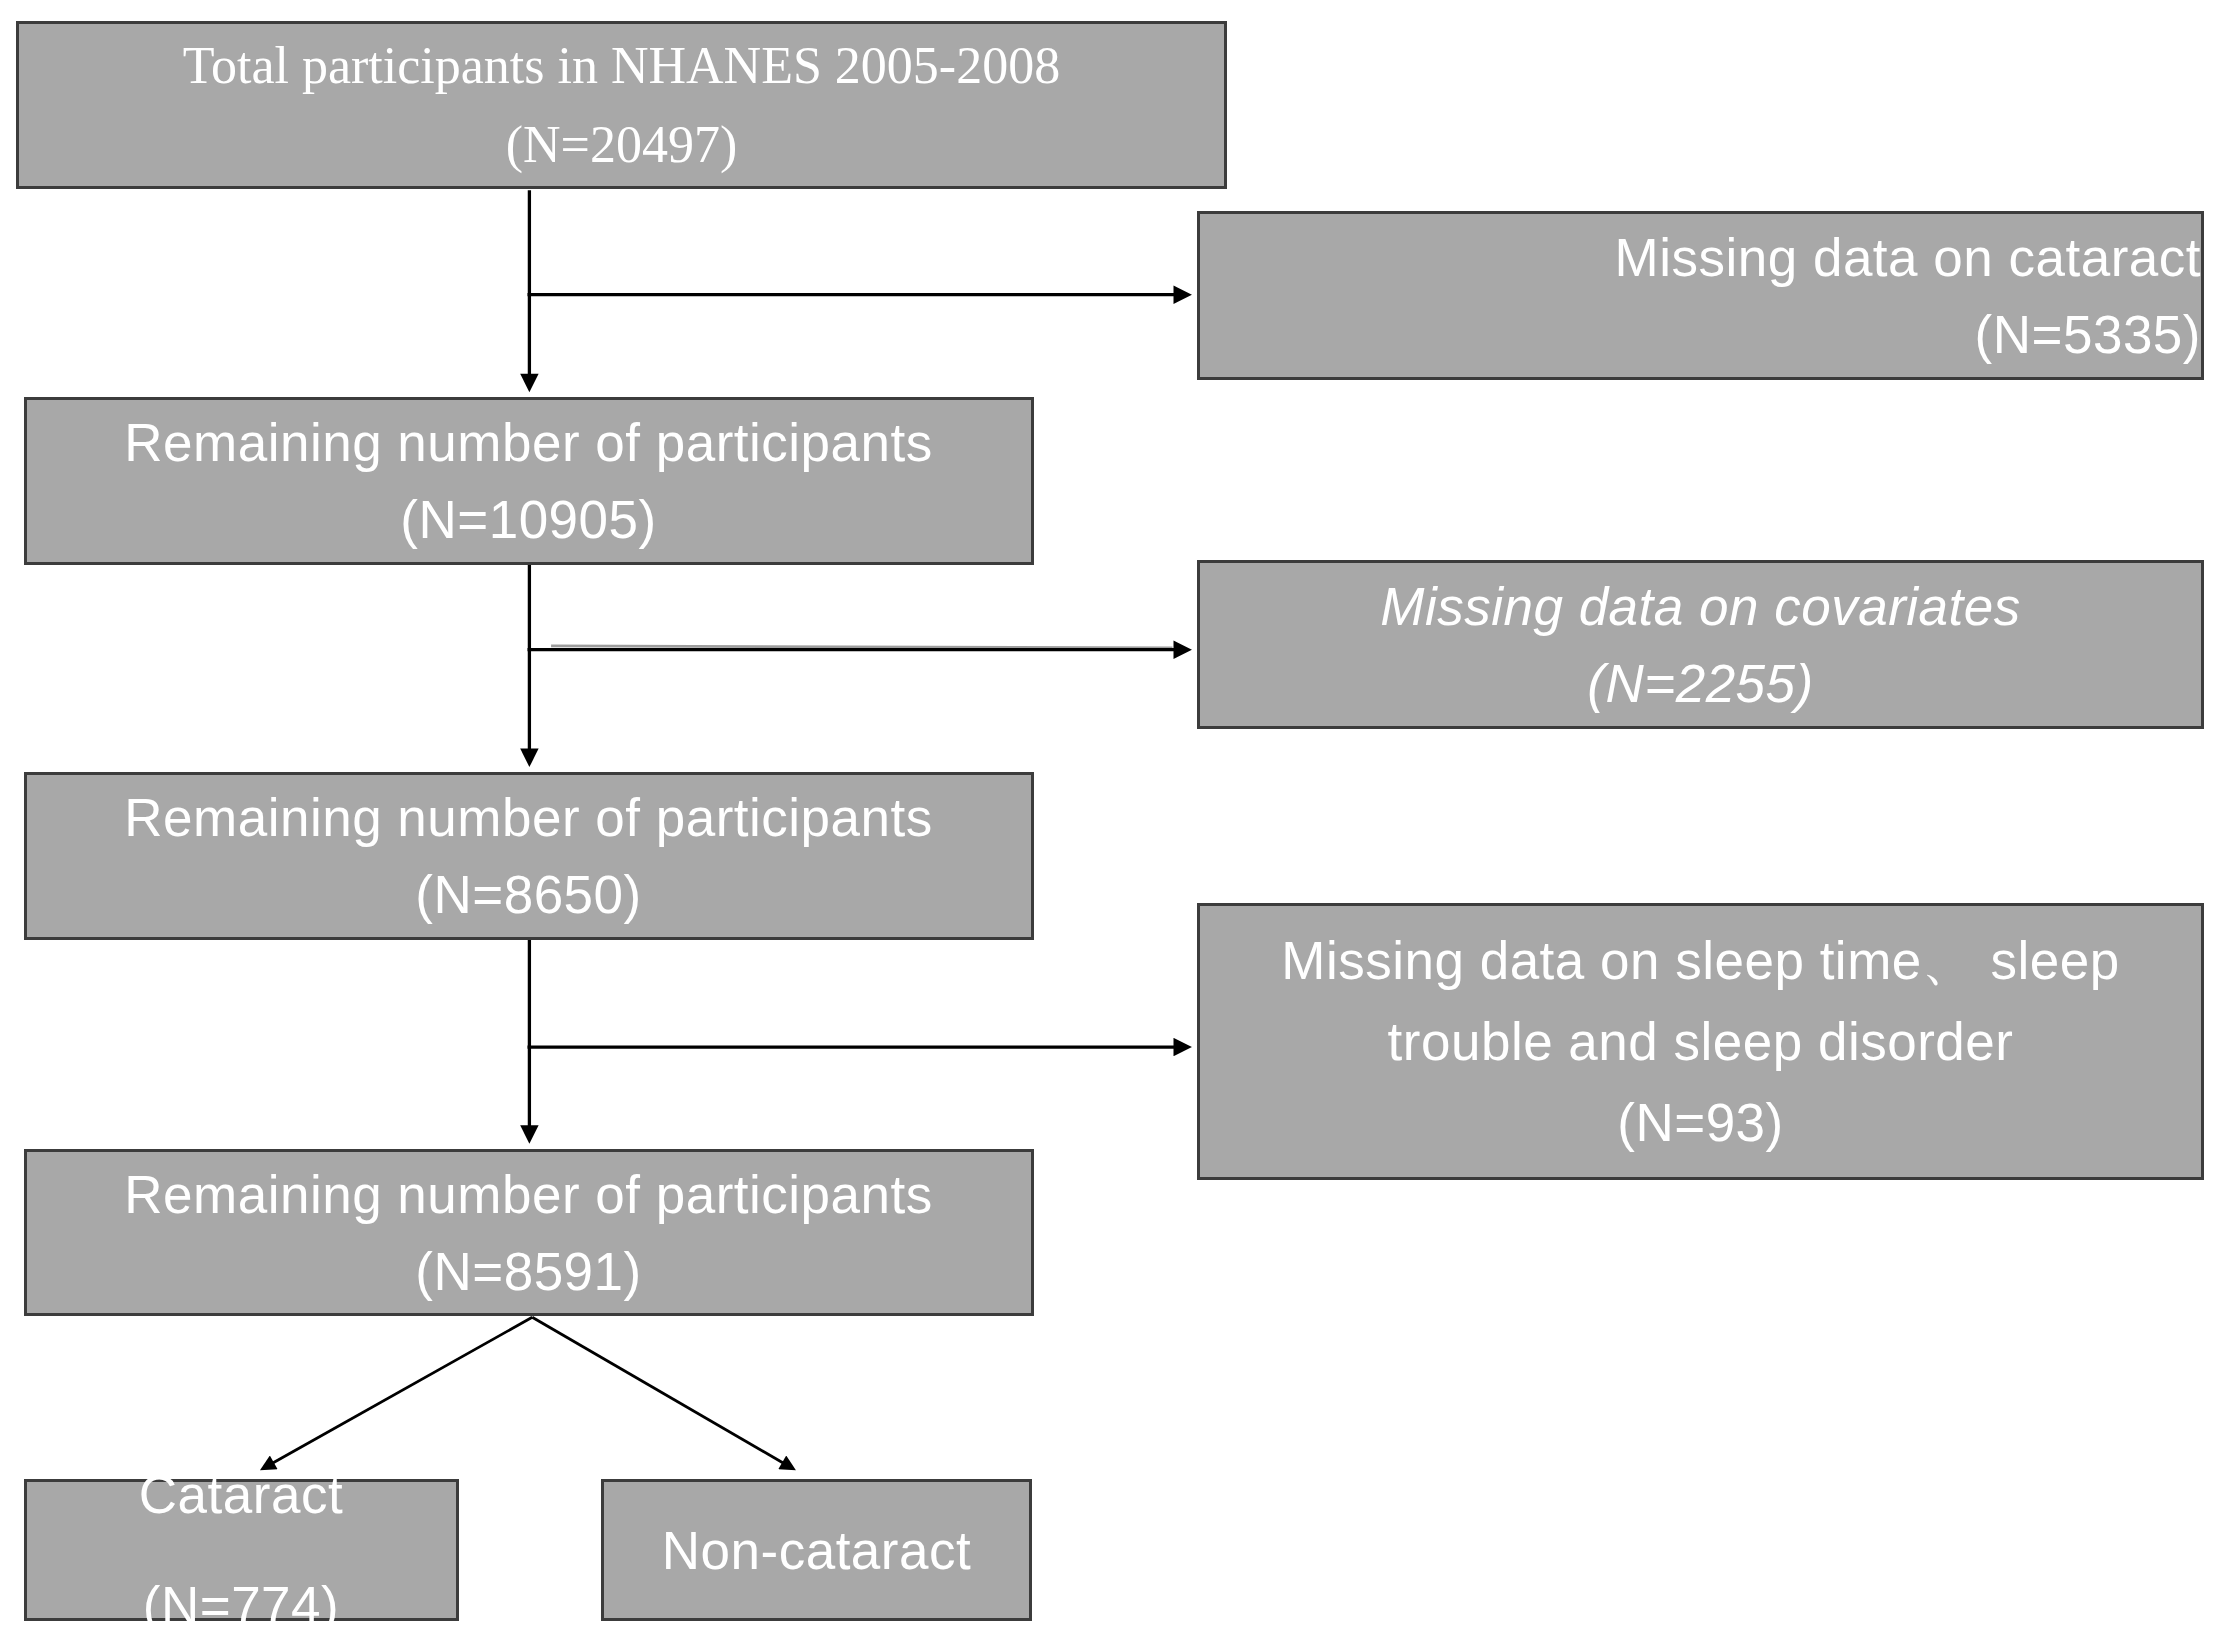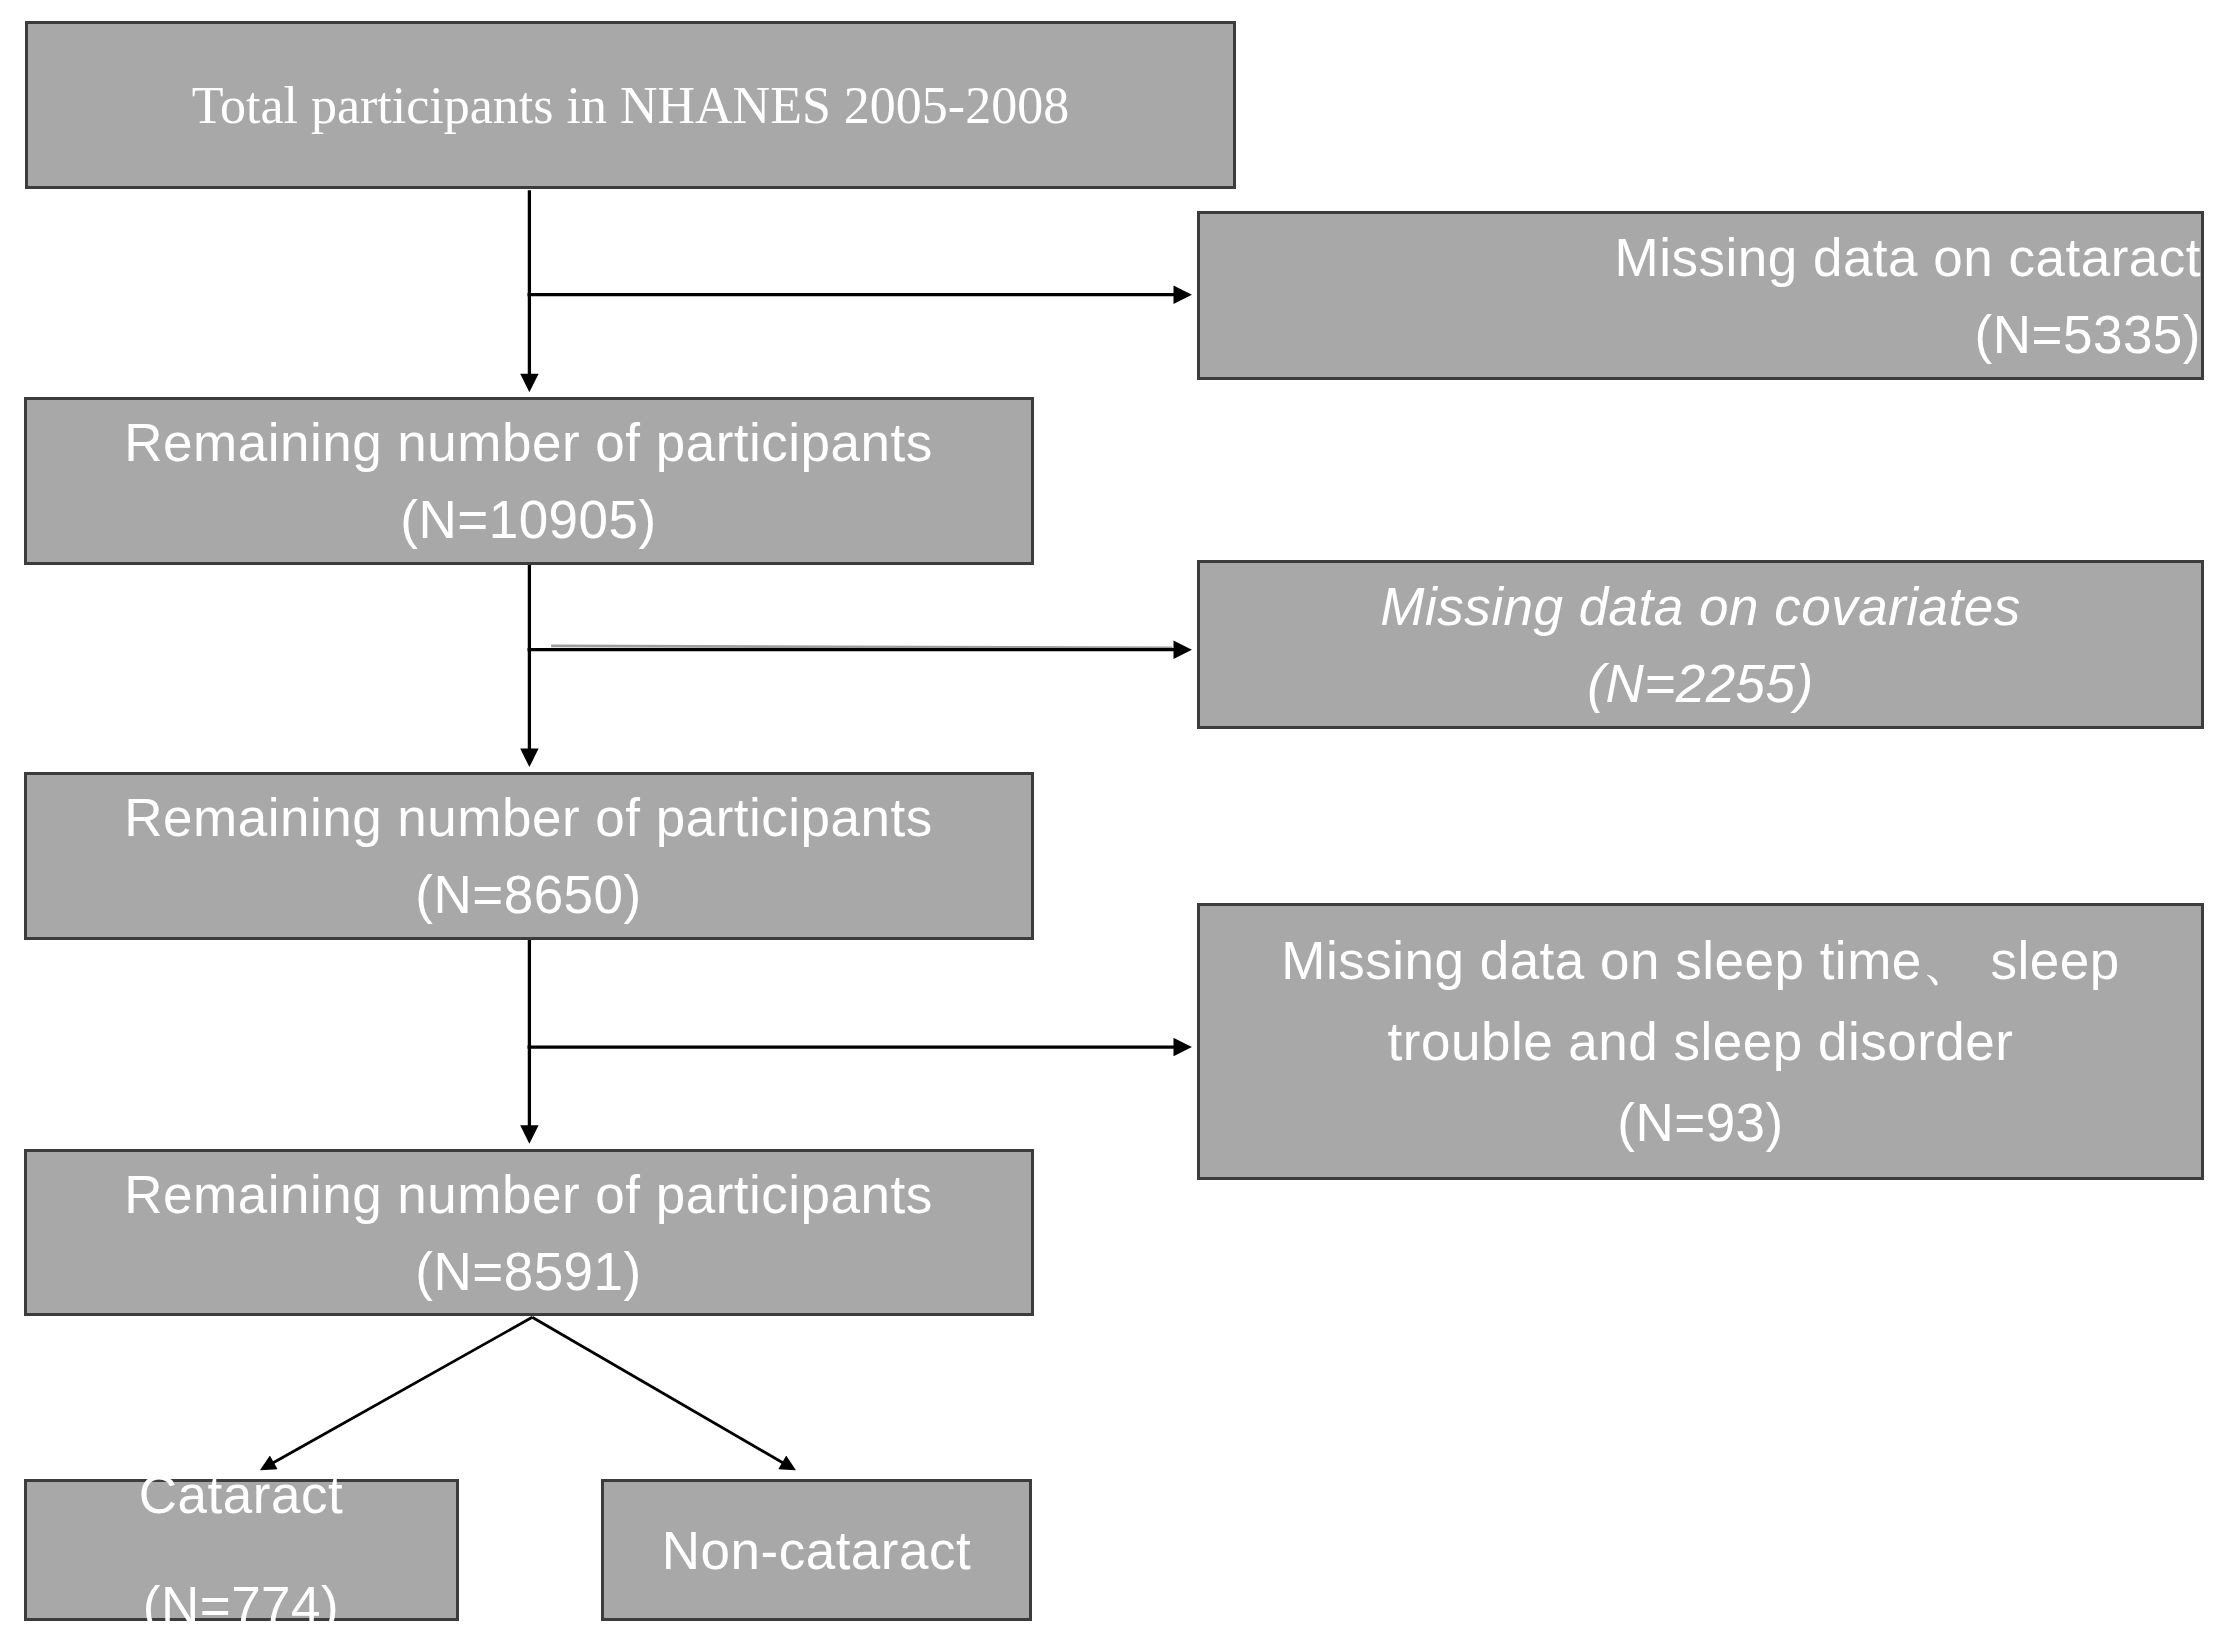--- a/index.html
+++ b/index.html
@@ -41,21 +41,21 @@
   .serif {
     font-family: "Liberation Serif", serif;
     font-size: 52px;
     line-height: 79px;
     font-weight: 400;
   }
   .small-leading { line-height: 69px; }
   .sleep-leading { line-height: 81px; }
 
   
-  #b-total       { left: 25px;   top: 21px;   width: 1211px; height: 168px; }
+  #b-total       { left: 16px;   top: 21px;   width: 1211px; height: 168px; }
   #b-remaining1  { left: 23.5px;   top: 397px;  width: 1010px; height: 168px; }
   #b-remaining2  { left: 23.5px;   top: 772px;  width: 1010px; height: 168px; }
   #b-remaining3  { left: 23.5px;   top: 1149px; width: 1010px; height: 167px; }
   #b-cataract    { left: 23.5px;   top: 1479px; width: 435px;  height: 142px; gap: 42px; }
   #b-noncataract { left: 601px;  top: 1479px; width: 431px;  height: 142px; }
 
   
   #b-missing1    { left: 1197px; top: 211px;  width: 1007px; height: 169px; align-items: flex-end; }
   #b-missing2    { left: 1197px; top: 560px;  width: 1007px; height: 169px; font-style: italic; }
   #b-missing3    { left: 1197px; top: 903px;  width: 1007px; height: 277px; }
@@ -93,20 +93,21 @@
     <line x1="562" y1="998" x2="562" y2="1197" stroke="#000" stroke-width="3.5" marker-end="url(#arrowhead)"></line>
 
     <line x1="560" y1="1112" x2="1248" y2="1112" stroke="#000" stroke-width="3.5" marker-end="url(#arrowhead)"></line>
 
     <line x1="565" y1="1399" x2="289" y2="1554" stroke="#000" stroke-width="3" marker-end="url(#arrowhead)"></line>
     <line x1="565" y1="1399" x2="832" y2="1554" stroke="#000" stroke-width="3" marker-end="url(#arrowhead)"></line>
   </svg>
 
   <div class="box serif" id="b-total">
     <span class="line">Total participants in NHANES 2005-2008</span>
+    <span class="line">(N=20497)</span>
   </div>
 
   <div class="box sans" id="b-remaining1">
     <span class="line">Remaining number of participants</span>
     <span class="line">(N=10905)</span>
   </div>
 
   <div class="box sans" id="b-remaining2">
     <span class="line">Remaining number of participants</span>
     <span class="line">(N=8650)</span>

